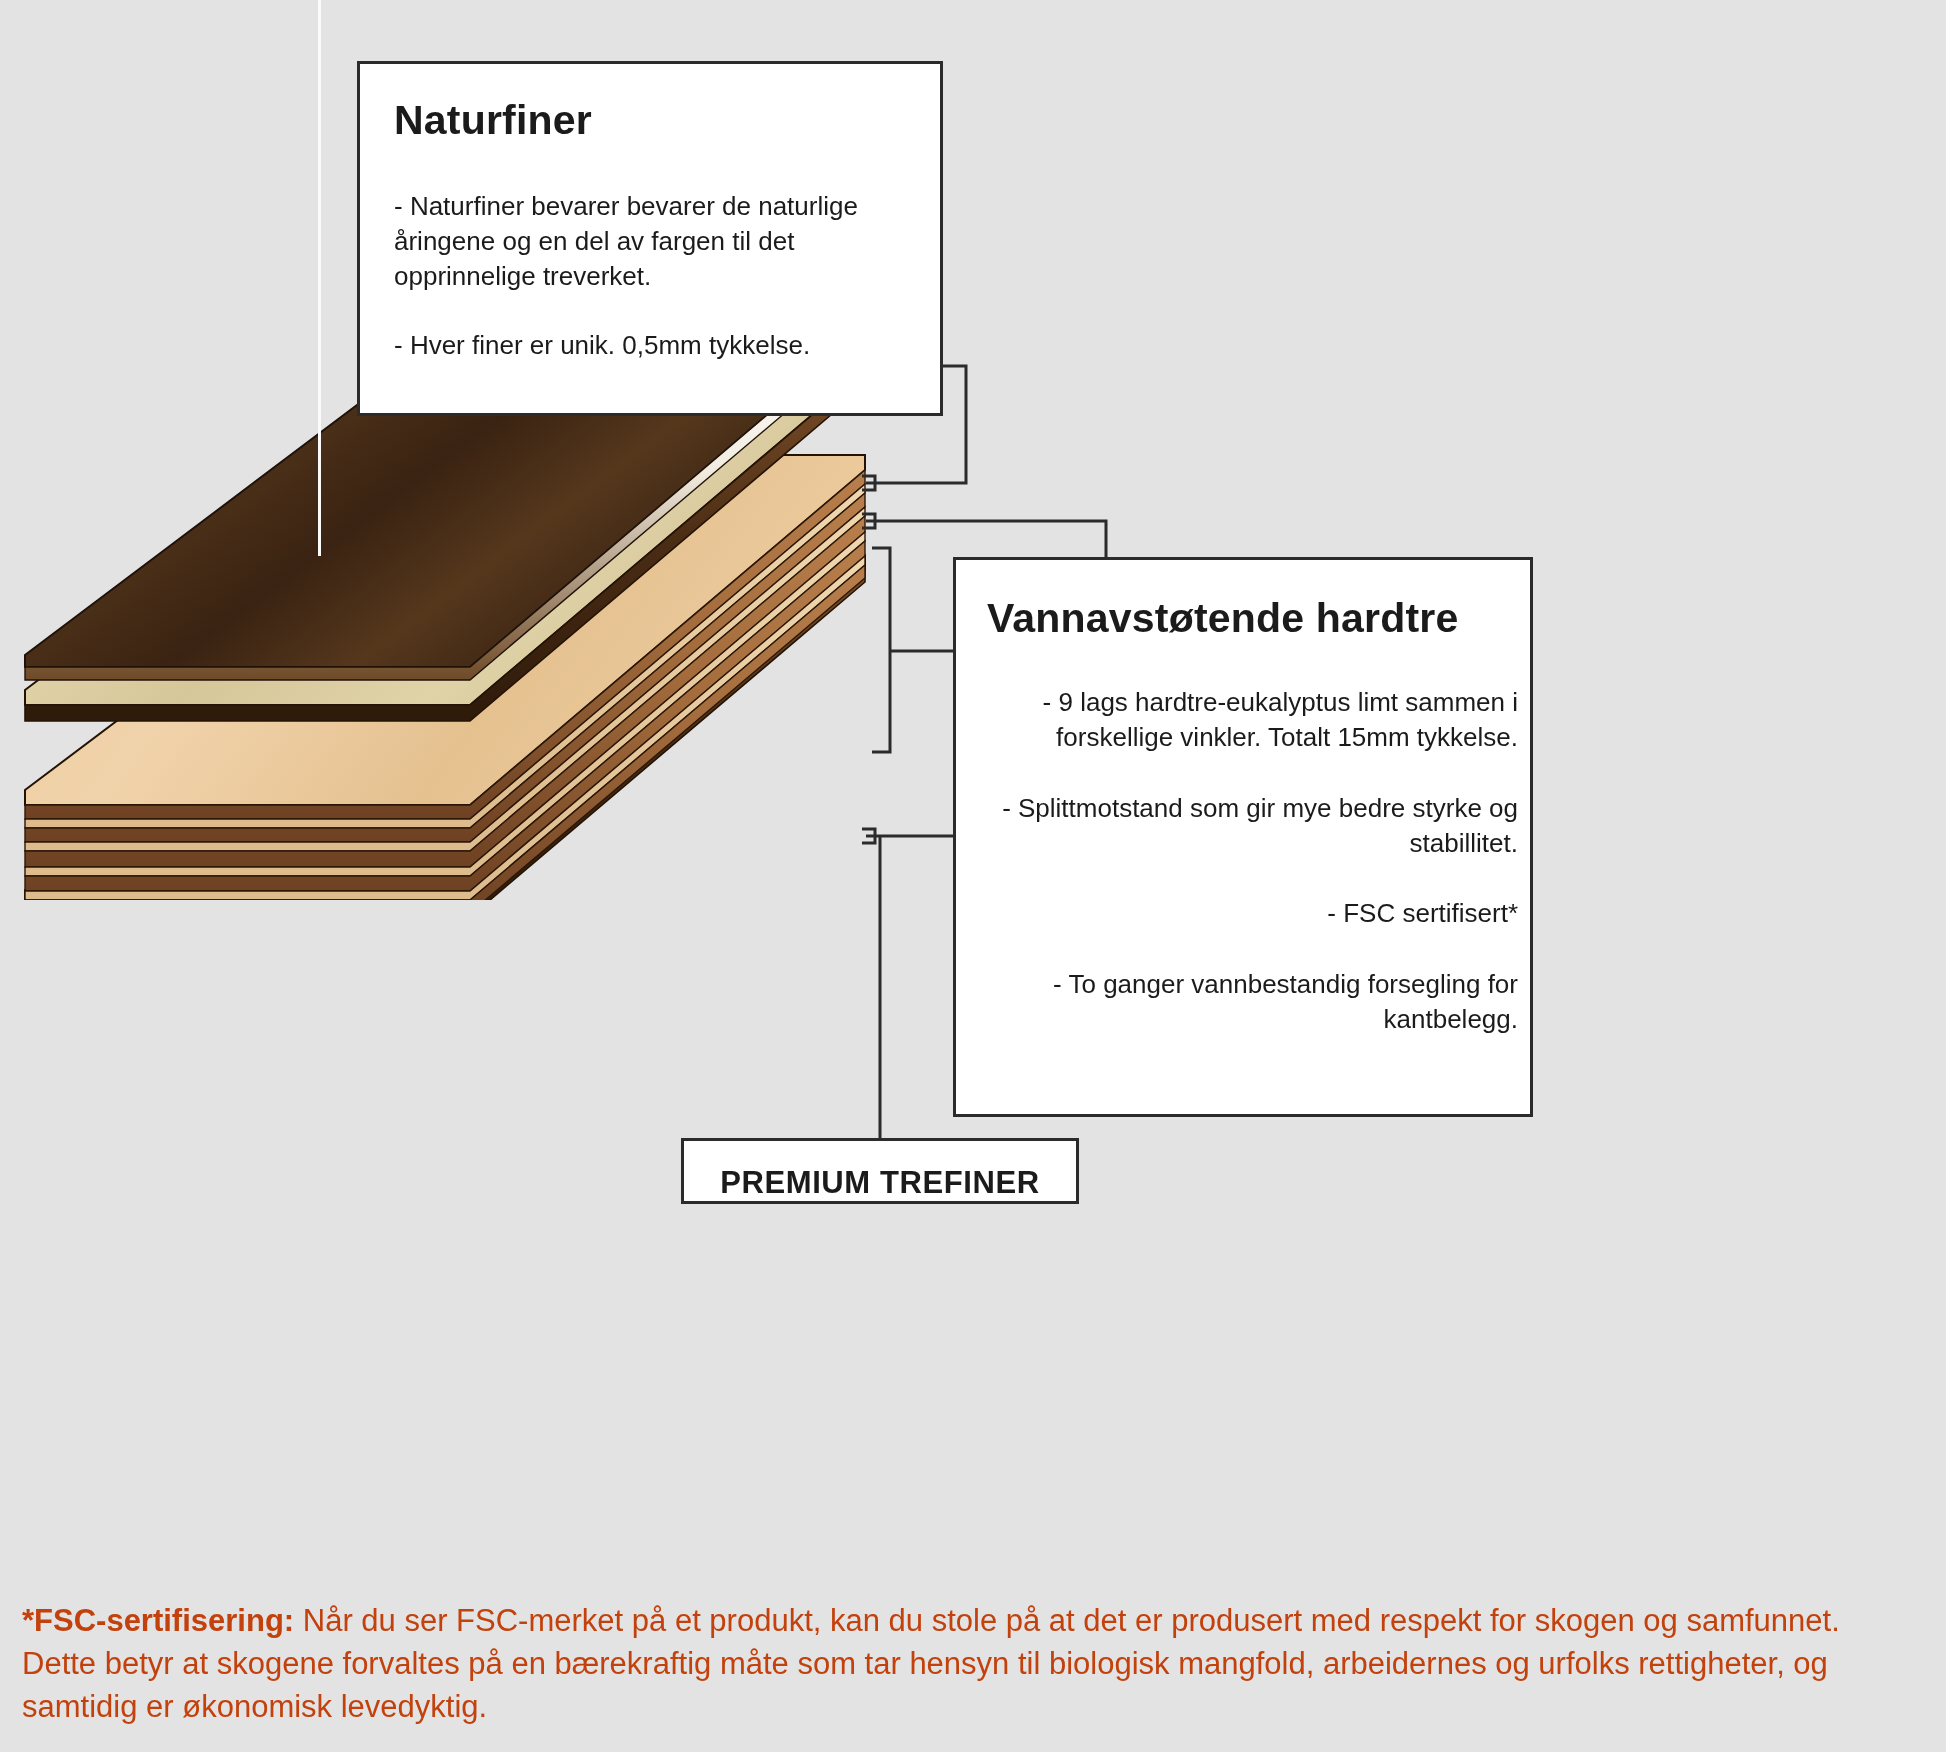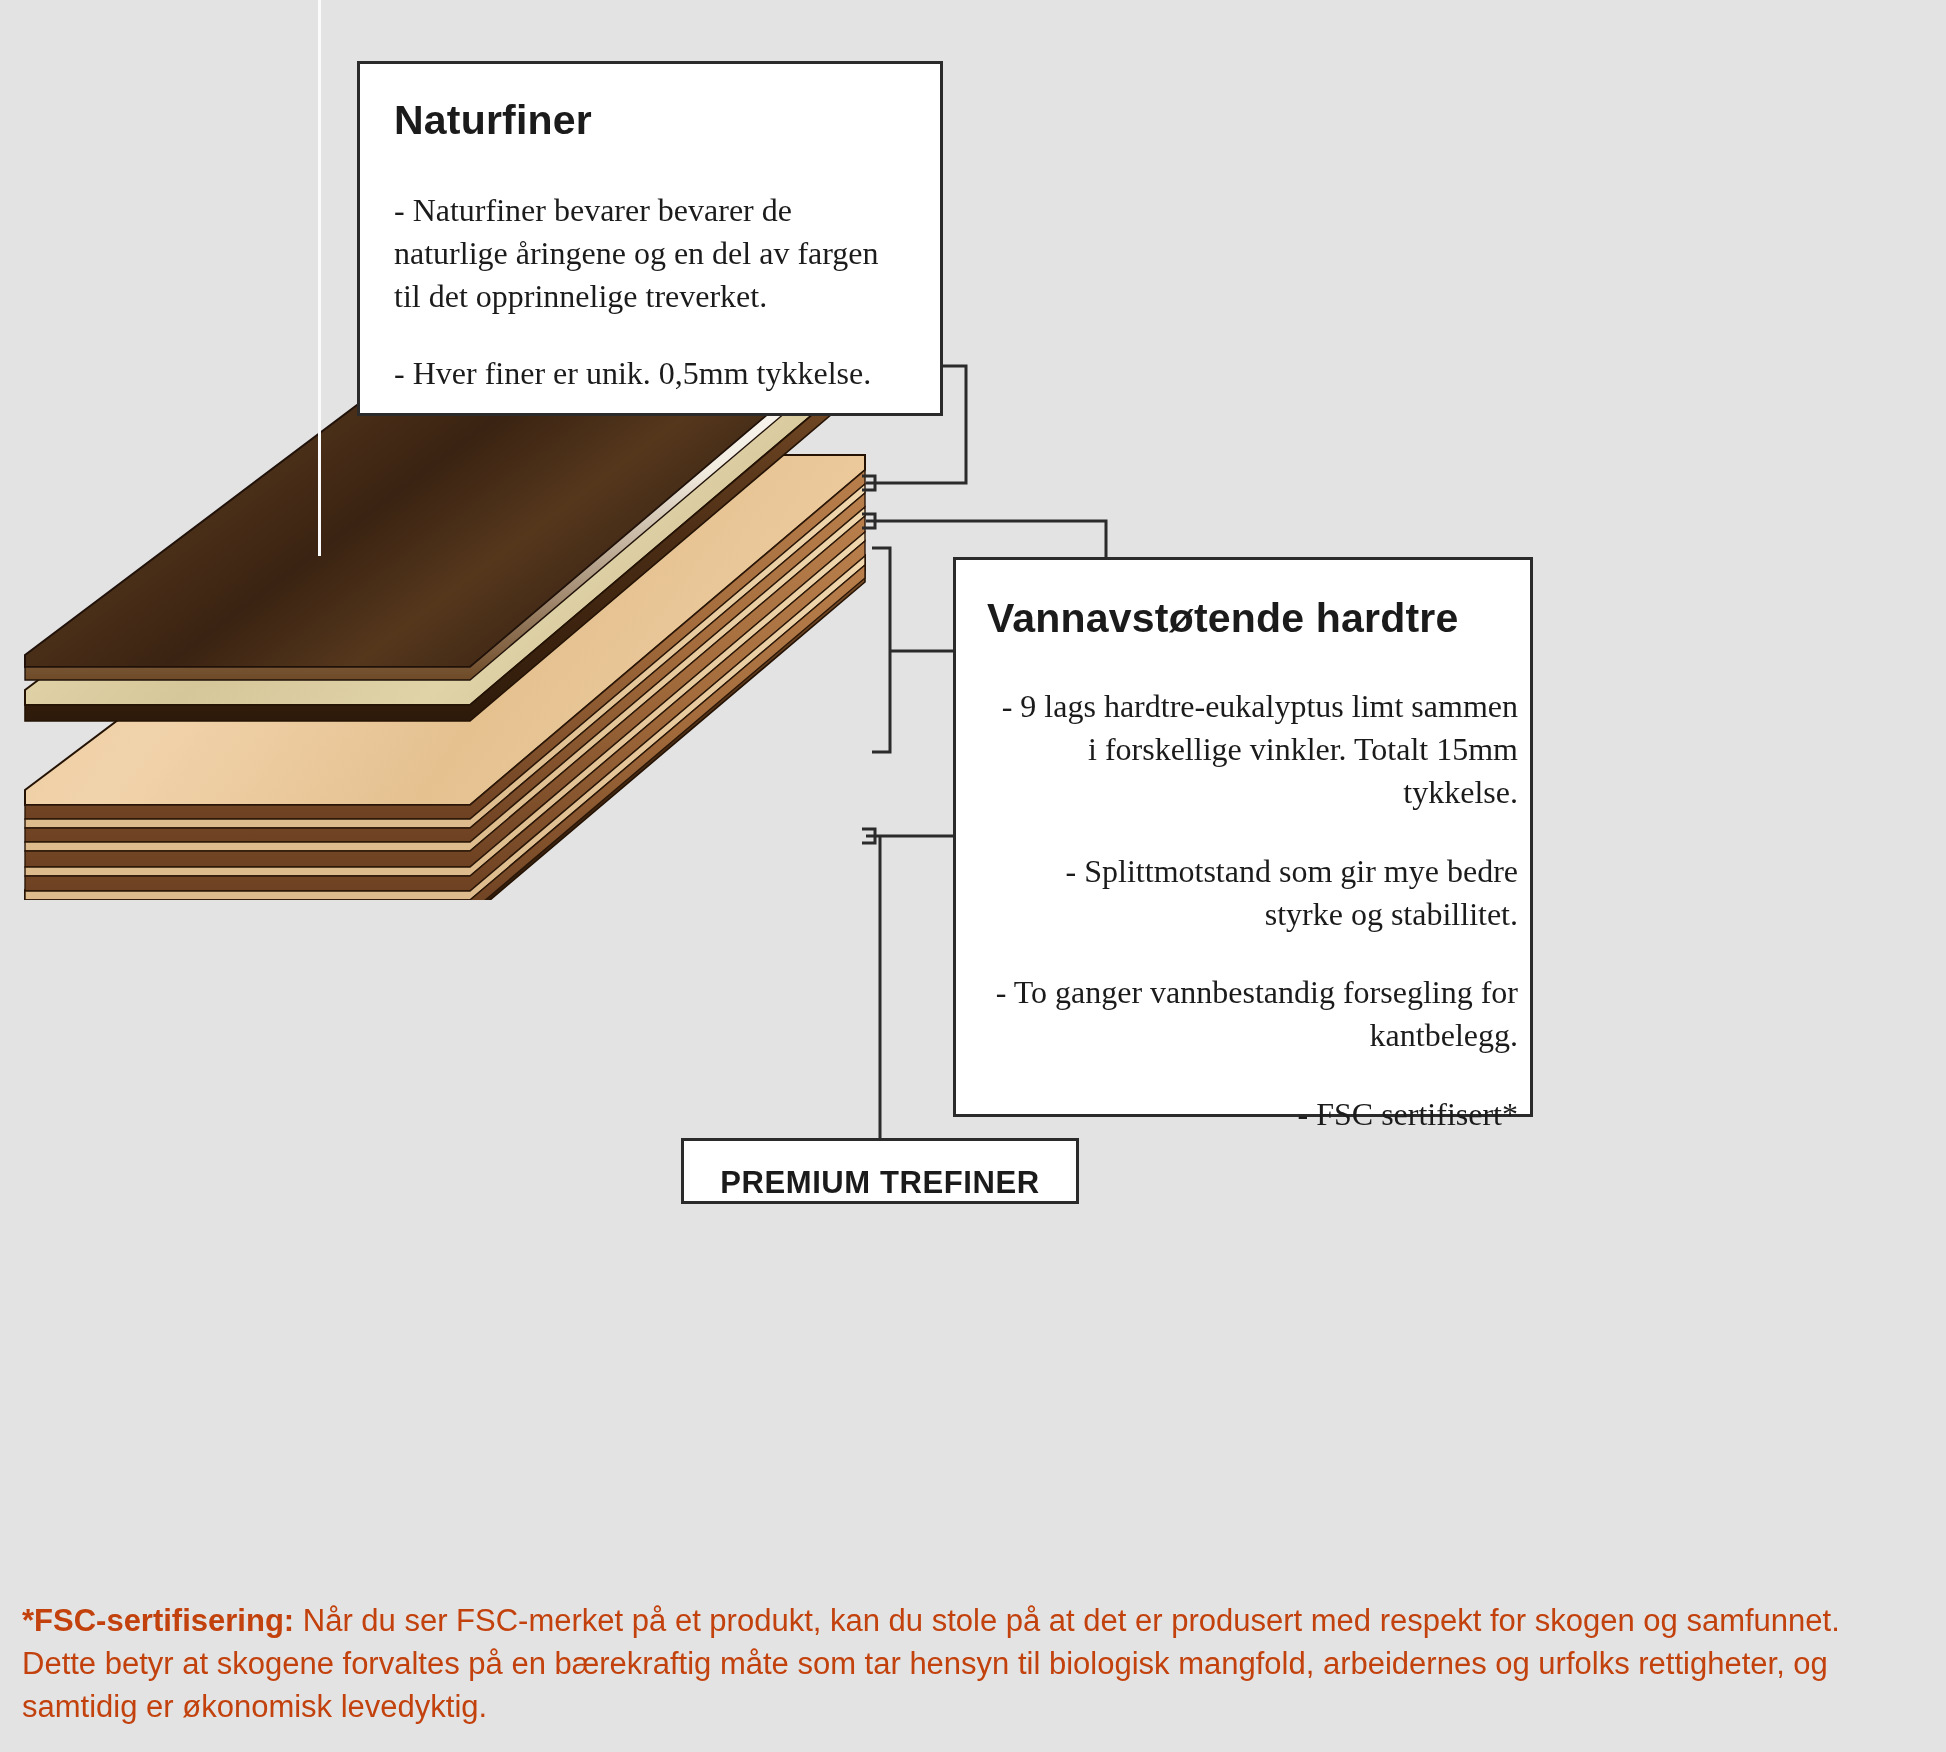--- a/index.html
+++ b/index.html
@@ -23,24 +23,23 @@
   }
   .callout h2{
     margin:0;
     font-size:41px;
     font-weight:bold;
     letter-spacing:.2px;
     line-height:1.1;
   }
   .callout p{
     margin:0;
-    font-size:32px;
+    font-size:26px;
     line-height:1.34;
     font-weight:normal;
-    font-family:Liberation Serif, serif;
   }
   #callout-veneer{
     left:357px;top:61px;width:586px;height:355px;
     padding:34px 30px 0 34px;
   }
   #callout-veneer h2{margin-bottom:46px;}
   #callout-veneer p{margin-bottom:34px;}
 
   #callout-hardwood{
     left:953px;top:557px;width:580px;height:560px;
@@ -192,22 +191,22 @@
   <div class="callout" id="callout-veneer">
     <h2>Naturfiner</h2>
     <p>- Naturfiner bevarer bevarer de naturlige åringene og en del av fargen til det opprinnelige treverket.</p>
     <p>- Hver finer er unik. 0,5mm tykkelse.</p>
   </div>
 
   <div class="callout" id="callout-hardwood">
     <h2>Vannavstøtende hardtre</h2>
     <p>- 9 lags hardtre-eukalyptus limt sammen i forskellige vinkler. Totalt 15mm tykkelse.</p>
     <p>- Splittmotstand som gir mye bedre styrke og stabillitet.</p>
+    <p>- FSC sertifisert*</p>
     <p>- To ganger vannbestandig forsegling for kantbelegg.</p>
-    <p>- FSC sertifisert*</p>
   </div>
 
   <div class="callout" id="callout-premium">
     <span>PREMIUM TREFINER</span>
   </div>
 
   <div id="footnote">
     <b>*FSC-sertifisering:</b><span> Når du ser FSC-merket på et produkt, kan du stole på at det er produsert med respekt for skogen og samfunnet. Dette betyr at skogene forvaltes på en bærekraftig måte som tar hensyn til biologisk mangfold, arbeidernes og urfolks rettigheter, og samtidig er økonomisk levedyktig.</span>
   </div>
 

